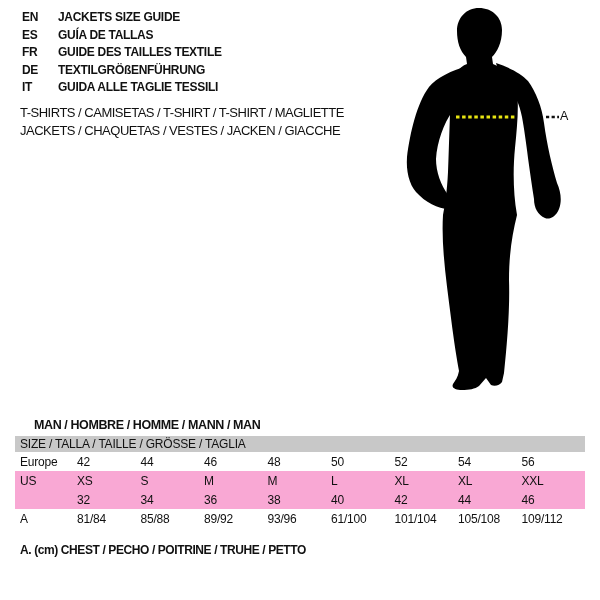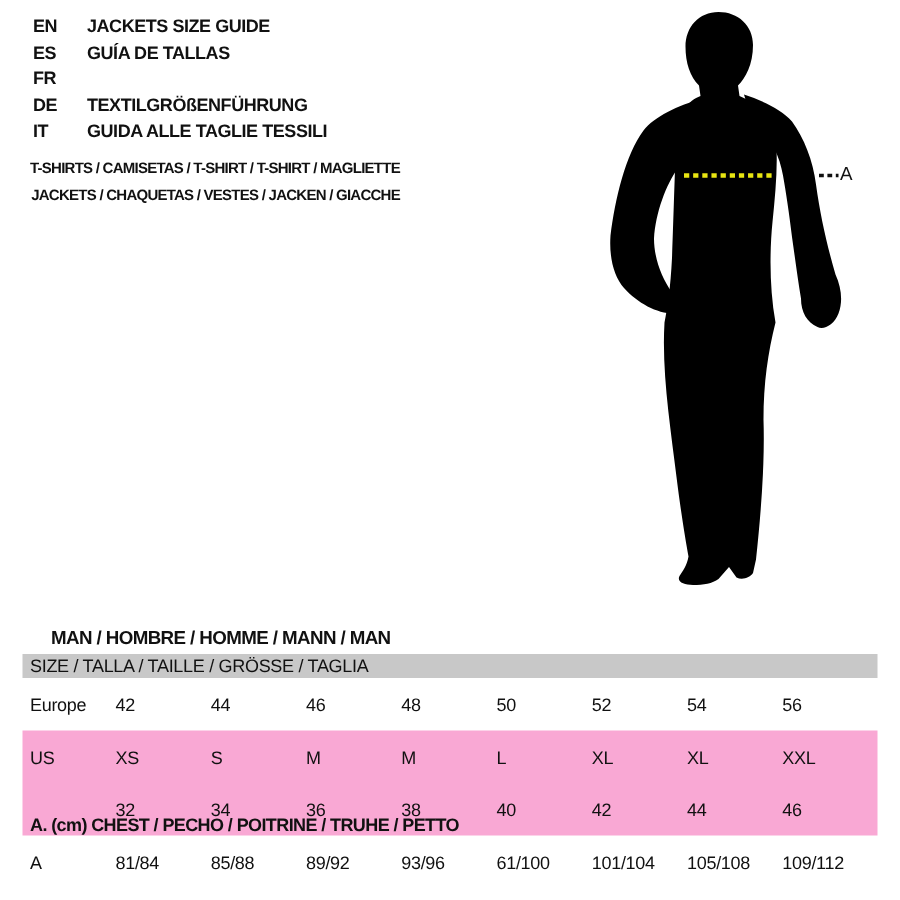--- a/index.html
+++ b/index.html
@@ -6,30 +6,30 @@
   body{
     width:600px;height:600px;position:relative;background:#ffffff;
     font-family:"Liberation Sans", sans-serif;color:#111;overflow:hidden;
   }
   .abs{position:absolute;}
   
   .langs{top:9px;left:22px;font-size:12px;font-weight:700;letter-spacing:-0.3px;line-height:17.5px;}
   .lang-row{display:flex;}
   .lang-code{width:36px;flex:0 0 36px;}
   
-  .products{top:104px;left:20px;font-size:10px;font-weight:700;letter-spacing:-0.5px;line-height:17.5px;text-align:right;}
+  .products{top:104px;left:20px;font-size:13px;font-weight:400;letter-spacing:-0.5px;line-height:17.5px;}
   
   .figure-svg{top:0;left:398px;}
   .measure-label{top:109px;left:560px;font-size:12.5px;font-weight:400;}
   
   .man-title{top:418px;left:20px;font-size:12.5px;font-weight:700;letter-spacing:-0.4px;margin-left:14px;}
   
   .size-table{top:436px;left:15px;width:570px;font-size:12px;letter-spacing:-0.2px;}
   .thead{background:#c8c8c8;height:16px;line-height:16px;padding-left:5px;font-weight:400;}
-  .trow{display:grid;grid-template-columns:62px repeat(8,1fr);height:35px;align-items:center;}
+  .trow{display:grid;grid-template-columns:62px repeat(8,1fr);height:19px;align-items:center;}
   .trow.stripe{background:#f9a8d4;}
   .tlabel{padding-left:5px;text-align:left;}
   .tcell{text-align:left;}
   
   .footnote{top:543px;left:20px;font-size:12px;font-weight:700;letter-spacing:-0.4px;}
 </style>
 </head>
 <body>
 
 <div>
@@ -38,20 +38,21 @@
     <div class="lang-row">
       <span class="lang-code">EN</span>
       <span>JACKETS SIZE GUIDE</span>
     </div>
     <div class="lang-row">
       <span class="lang-code">ES</span>
       <span>GUÍA DE TALLAS</span>
     </div>
     <div class="lang-row">
       <span class="lang-code">FR</span>
+      <span>GUIDE DES TAILLES TEXTILE</span>
     </div>
     <div class="lang-row">
       <span class="lang-code">DE</span>
       <span>TEXTILGRÖßENFÜHRUNG</span>
     </div>
     <div class="lang-row">
       <span class="lang-code">IT</span>
       <span>GUIDA ALLE TAGLIE TESSILI</span>
     </div>
   </div>

